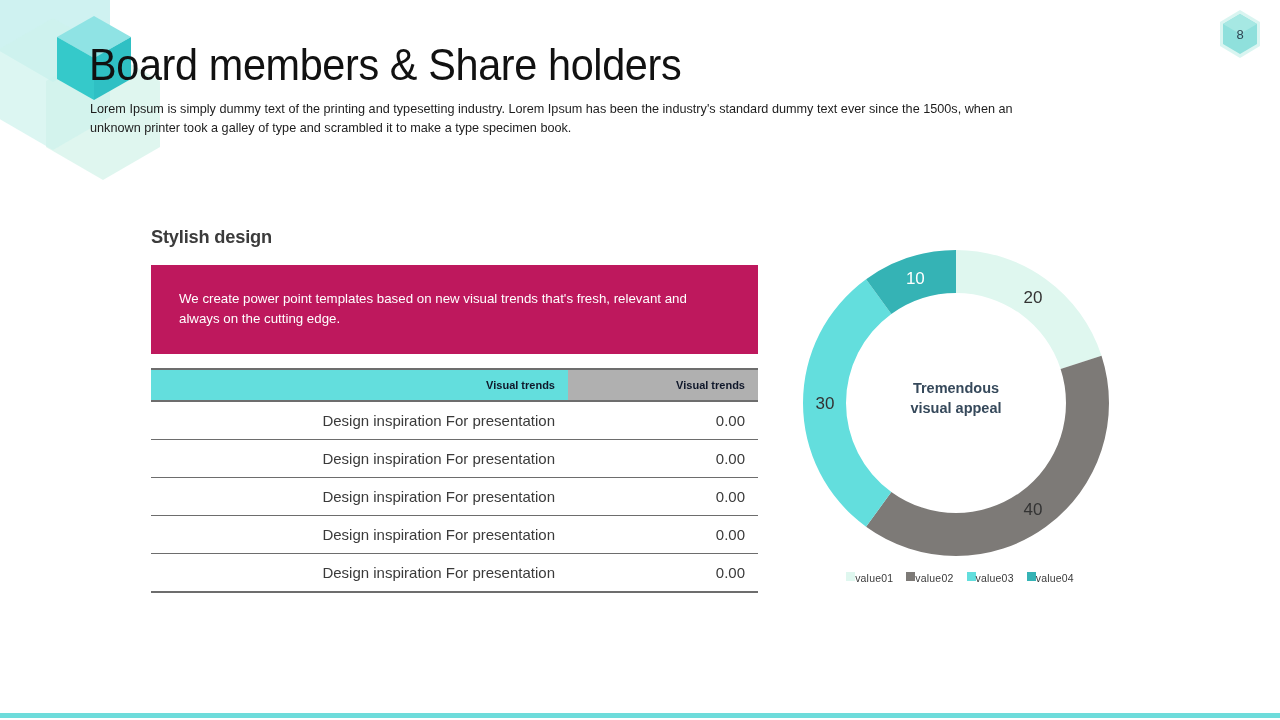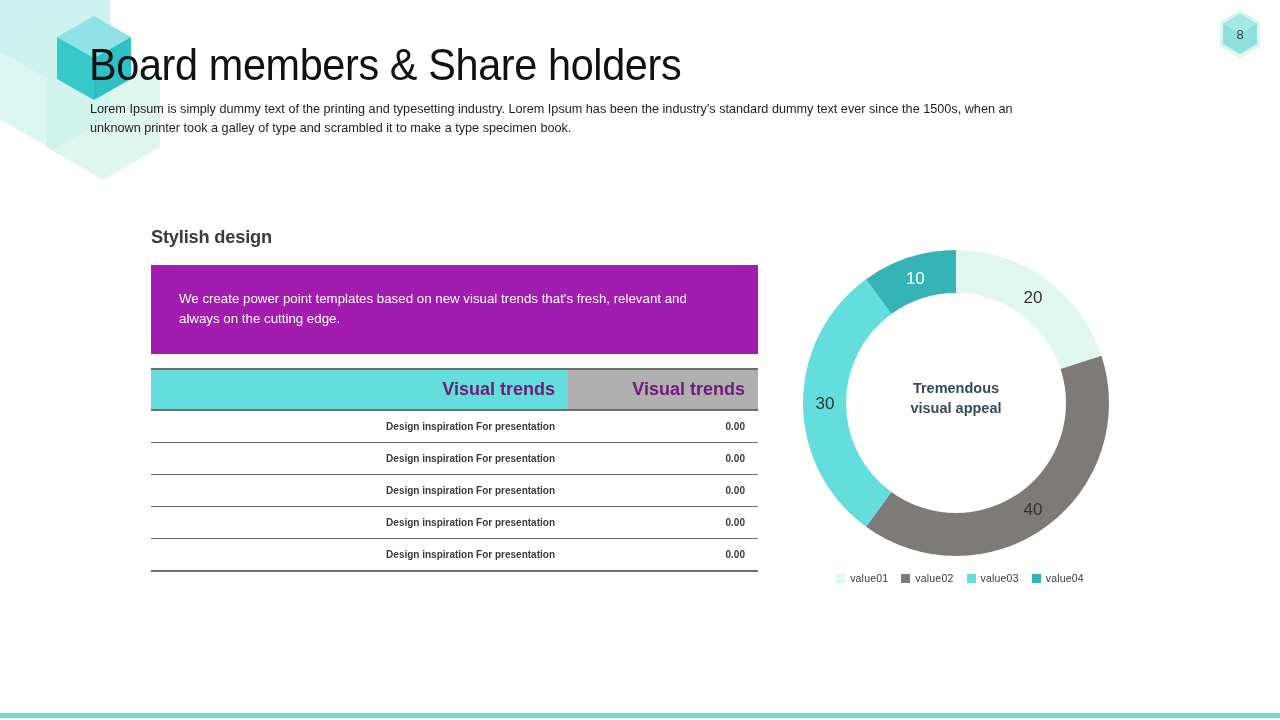--- a/index.html
+++ b/index.html
@@ -84,58 +84,57 @@
     font-weight: bold;
     color: #3b3b3b;
     letter-spacing: -0.2px;
     margin-bottom: 17px;
     font-family: "Liberation Sans Narrow", "Liberation Sans", sans-serif;
     transform: scaleX(0.96);
     transform-origin: left center;
   }
 
   #callout {
-    background: #a21caf;
+    background: #be185d;
     color: #ffffff;
     padding: 24px 28px 26px 28px;
     font-size: 13.3px;
     line-height: 19.5px;
     font-family: "Liberation Sans Narrow", "Liberation Sans", sans-serif;
     width: 607px;
     min-height: 72px;
   }
 
   
   #data-table {
     width: 607px;
     border-collapse: collapse;
     margin-top: 14px;
     table-layout: fixed;
   }
   #data-table th {
-    font-size: 18px;
+    font-size: 11px;
     font-weight: bold;
-    color: #701a75;
+    color: #0f172a;
     text-align: right;
     padding: 9px 13px 9px 5px;
     font-family: "Liberation Sans Narrow", "Liberation Sans", sans-serif;
     border-top: 2px solid #6d6d6d;
     border-bottom: 2px solid #6d6d6d;
   }
   #data-table th.c-accent { background: #63dedd; }
   #data-table th.c-gray  { background: #b0b0b0; }
 
   #data-table td {
-    font-size: 10px;
+    font-size: 15px;
     color: #3a3a3a;
     padding: 10px 13px 10px 0;
     text-align: right;
     border-bottom: 1.3px solid #6d6d6d;
     font-family: "Liberation Sans Narrow", "Liberation Sans", sans-serif;
-    font-weight: bold;
   }
   #data-table tbody tr:last-child td { border-bottom: 2px solid #6d6d6d; }
 
   
   #chart-area {
     position: absolute;
     left: 780px; top: 238px;
     width: 360px; height: 360px;
   }
   #chart-area svg { display: block; }
@@ -155,22 +154,20 @@
     position: absolute;
     left: 780px; top: 572px;
     width: 360px;
     display: flex;
     justify-content: center;
     align-items: center;
     gap: 13px;
   }
   .legend-item {
     display: flex;
-    align-items: center;
-    gap: 5px;
   }
   .legend-swatch {
     width: 9px; height: 9px;
     display: inline-block;
   }
   .legend-text {
     font-size: 10.5px;
     color: #3a3a3a;
     font-family: "Liberation Sans Narrow", "Liberation Sans", sans-serif;
     letter-spacing: 0.2px;

